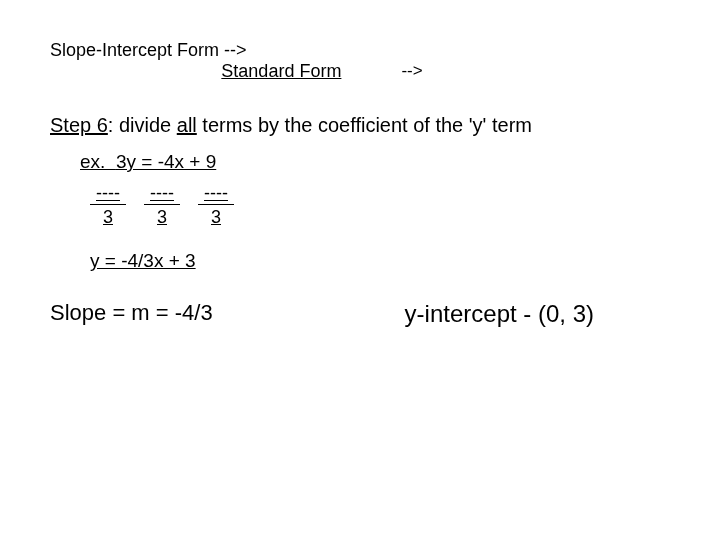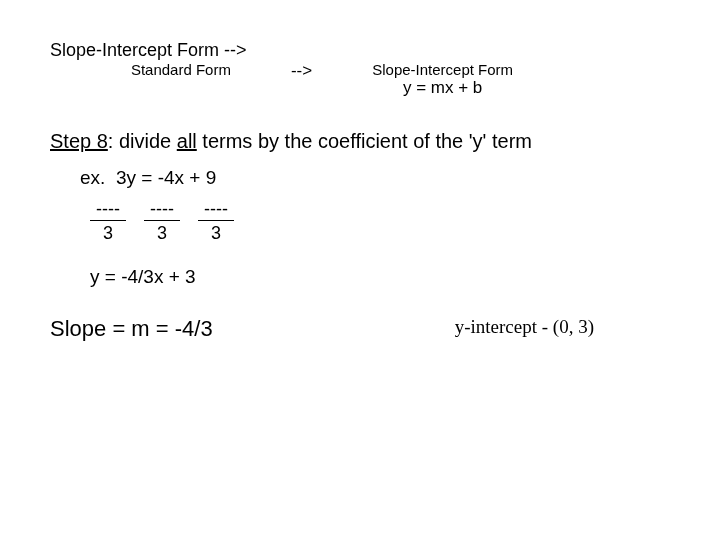--- a/index.html
+++ b/index.html
@@ -30,39 +30,41 @@
       justify-content: center;
       gap: 60px;
       margin-bottom: 8px;
     }
 
     .header-col {
       text-align: center;
     }
 
     .header-title {
-      font-size: 15px;
+      font-size: 18px;
+      text-decoration: underline;
     }
 
     .header-subtitle {
       font-size: 17px;
     }
 
     .step2-heading {
       font-size: 20px;
       margin-top: 32px;
       margin-bottom: 14px;
     }
 
     .step2-heading span.underline {
       text-decoration: underline;
     }
 
     .example-block {
       margin-left: 30px;
+      text-decoration: underline;
     }
 
     .example-equation {
       font-size: 19px;
       margin-bottom: 10px;
     }
 
     .fraction-row {
       display: flex;
       gap: 18px;
@@ -103,46 +105,41 @@
       justify-content: space-between;
       font-size: 19px;
       margin-top: 8px;
     }
 
     .slope-text {
       font-size: 22px;
     }
 
     .intercept-text {
-      font-size: 19px;
-      font-family: Liberation Serif, serif;
+      font-size: 24px;
     }
   </style>
 </head>
 <body>
 
 <div class="page">
 
    Slope-Intercept Form --&gt;
   <div class="header-row">
     <div class="header-col">
       <div class="header-title">Standard Form</div>
     </div>
     <div class="header-col">
       <div class="header-subtitle">--&gt;</div>
     </div>
-    <div class="header-col">
-      <div class="header-title">Slope-Intercept Form</div>
-      <div class="header-subtitle">y = mx + b</div>
-    </div>
   </div>
 
   
   <div class="step2-heading">
-    <span class="underline">Step 8</span><span>: divide </span><span class="underline">all</span><span> terms by the coefficient of the 'y' term</span>
+    <span class="underline">Step 6</span><span>: divide </span><span class="underline">all</span><span> terms by the coefficient of the 'y' term</span>
   </div>
 
   
   <div class="example-block">
     <div class="example-equation">
       <span>ex.&nbsp; </span><span>3y = -4x + 9</span>
     </div>
 
     <div class="fraction-row">
       <div class="fraction-item">

